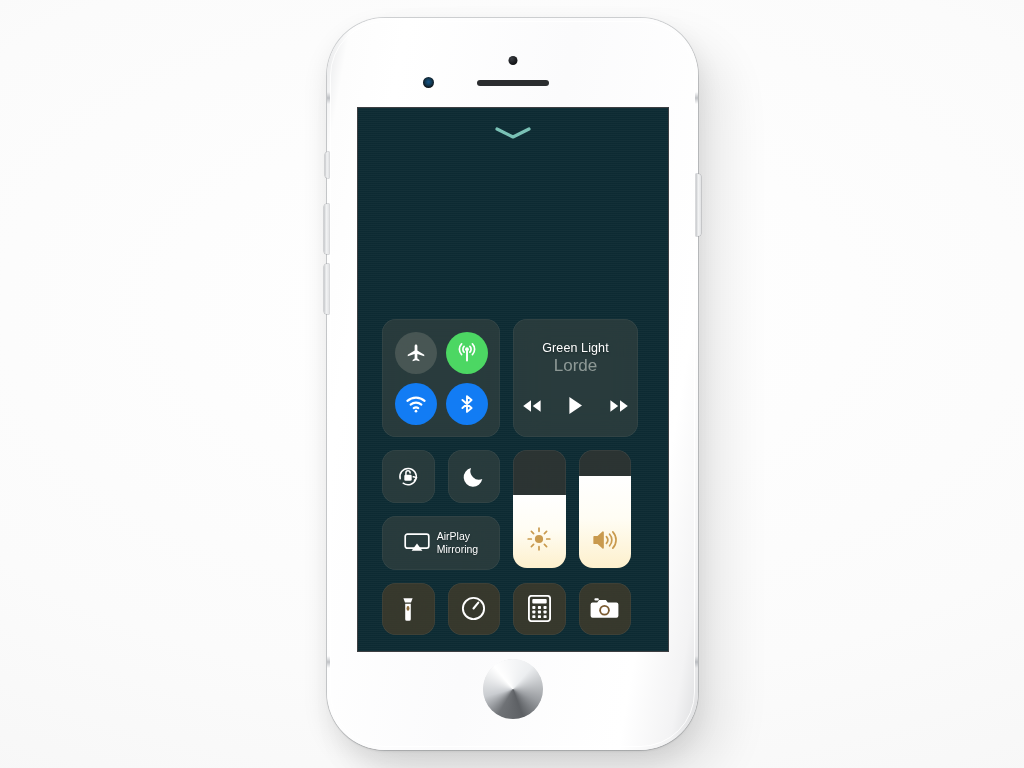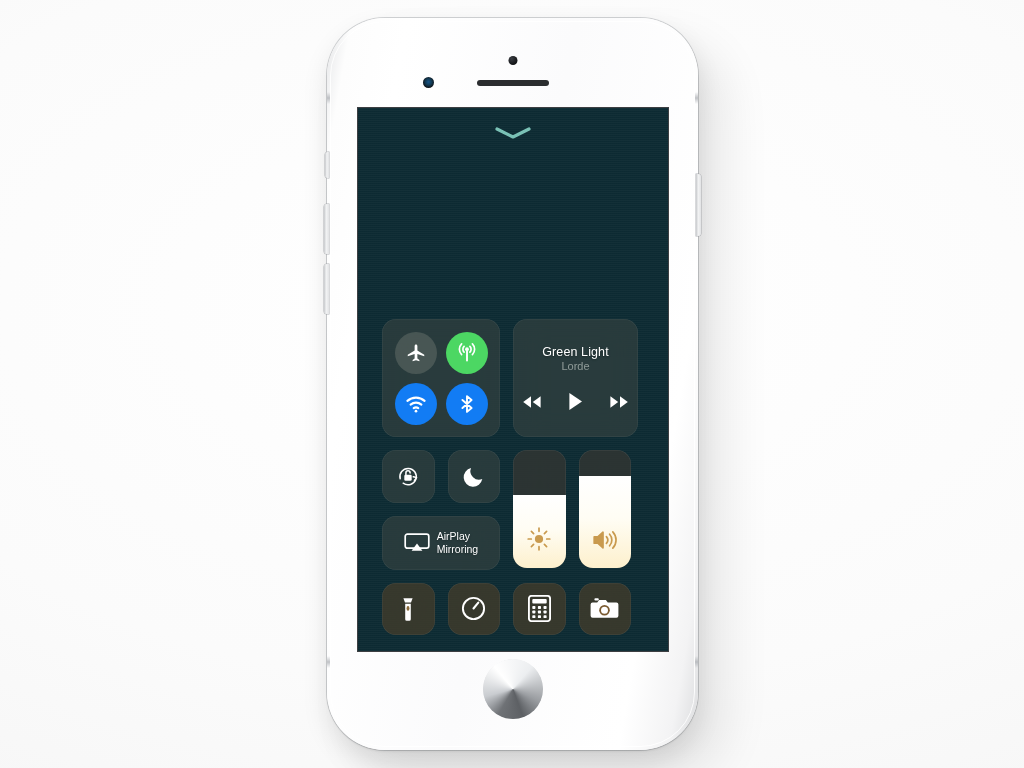--- a/index.html
+++ b/index.html
@@ -231,21 +231,21 @@
   }
   #np-title {
     color: #fff;
     font-size: 12.5px;
     letter-spacing: .1px;
     text-align: center;
     text-shadow: 0 1px 2px rgba(0,0,0,.35);
   }
   #np-artist {
     color: rgba(233,238,232,.52);
-    font-size: 11px;
+    font-size: 17px;
     text-align: center;
     margin-top: 1px;
   }
   #np-controls {
     display: flex;
     align-items: center;
     justify-content: center;
     gap: 26px;
     margin-top: 20px;
   }

